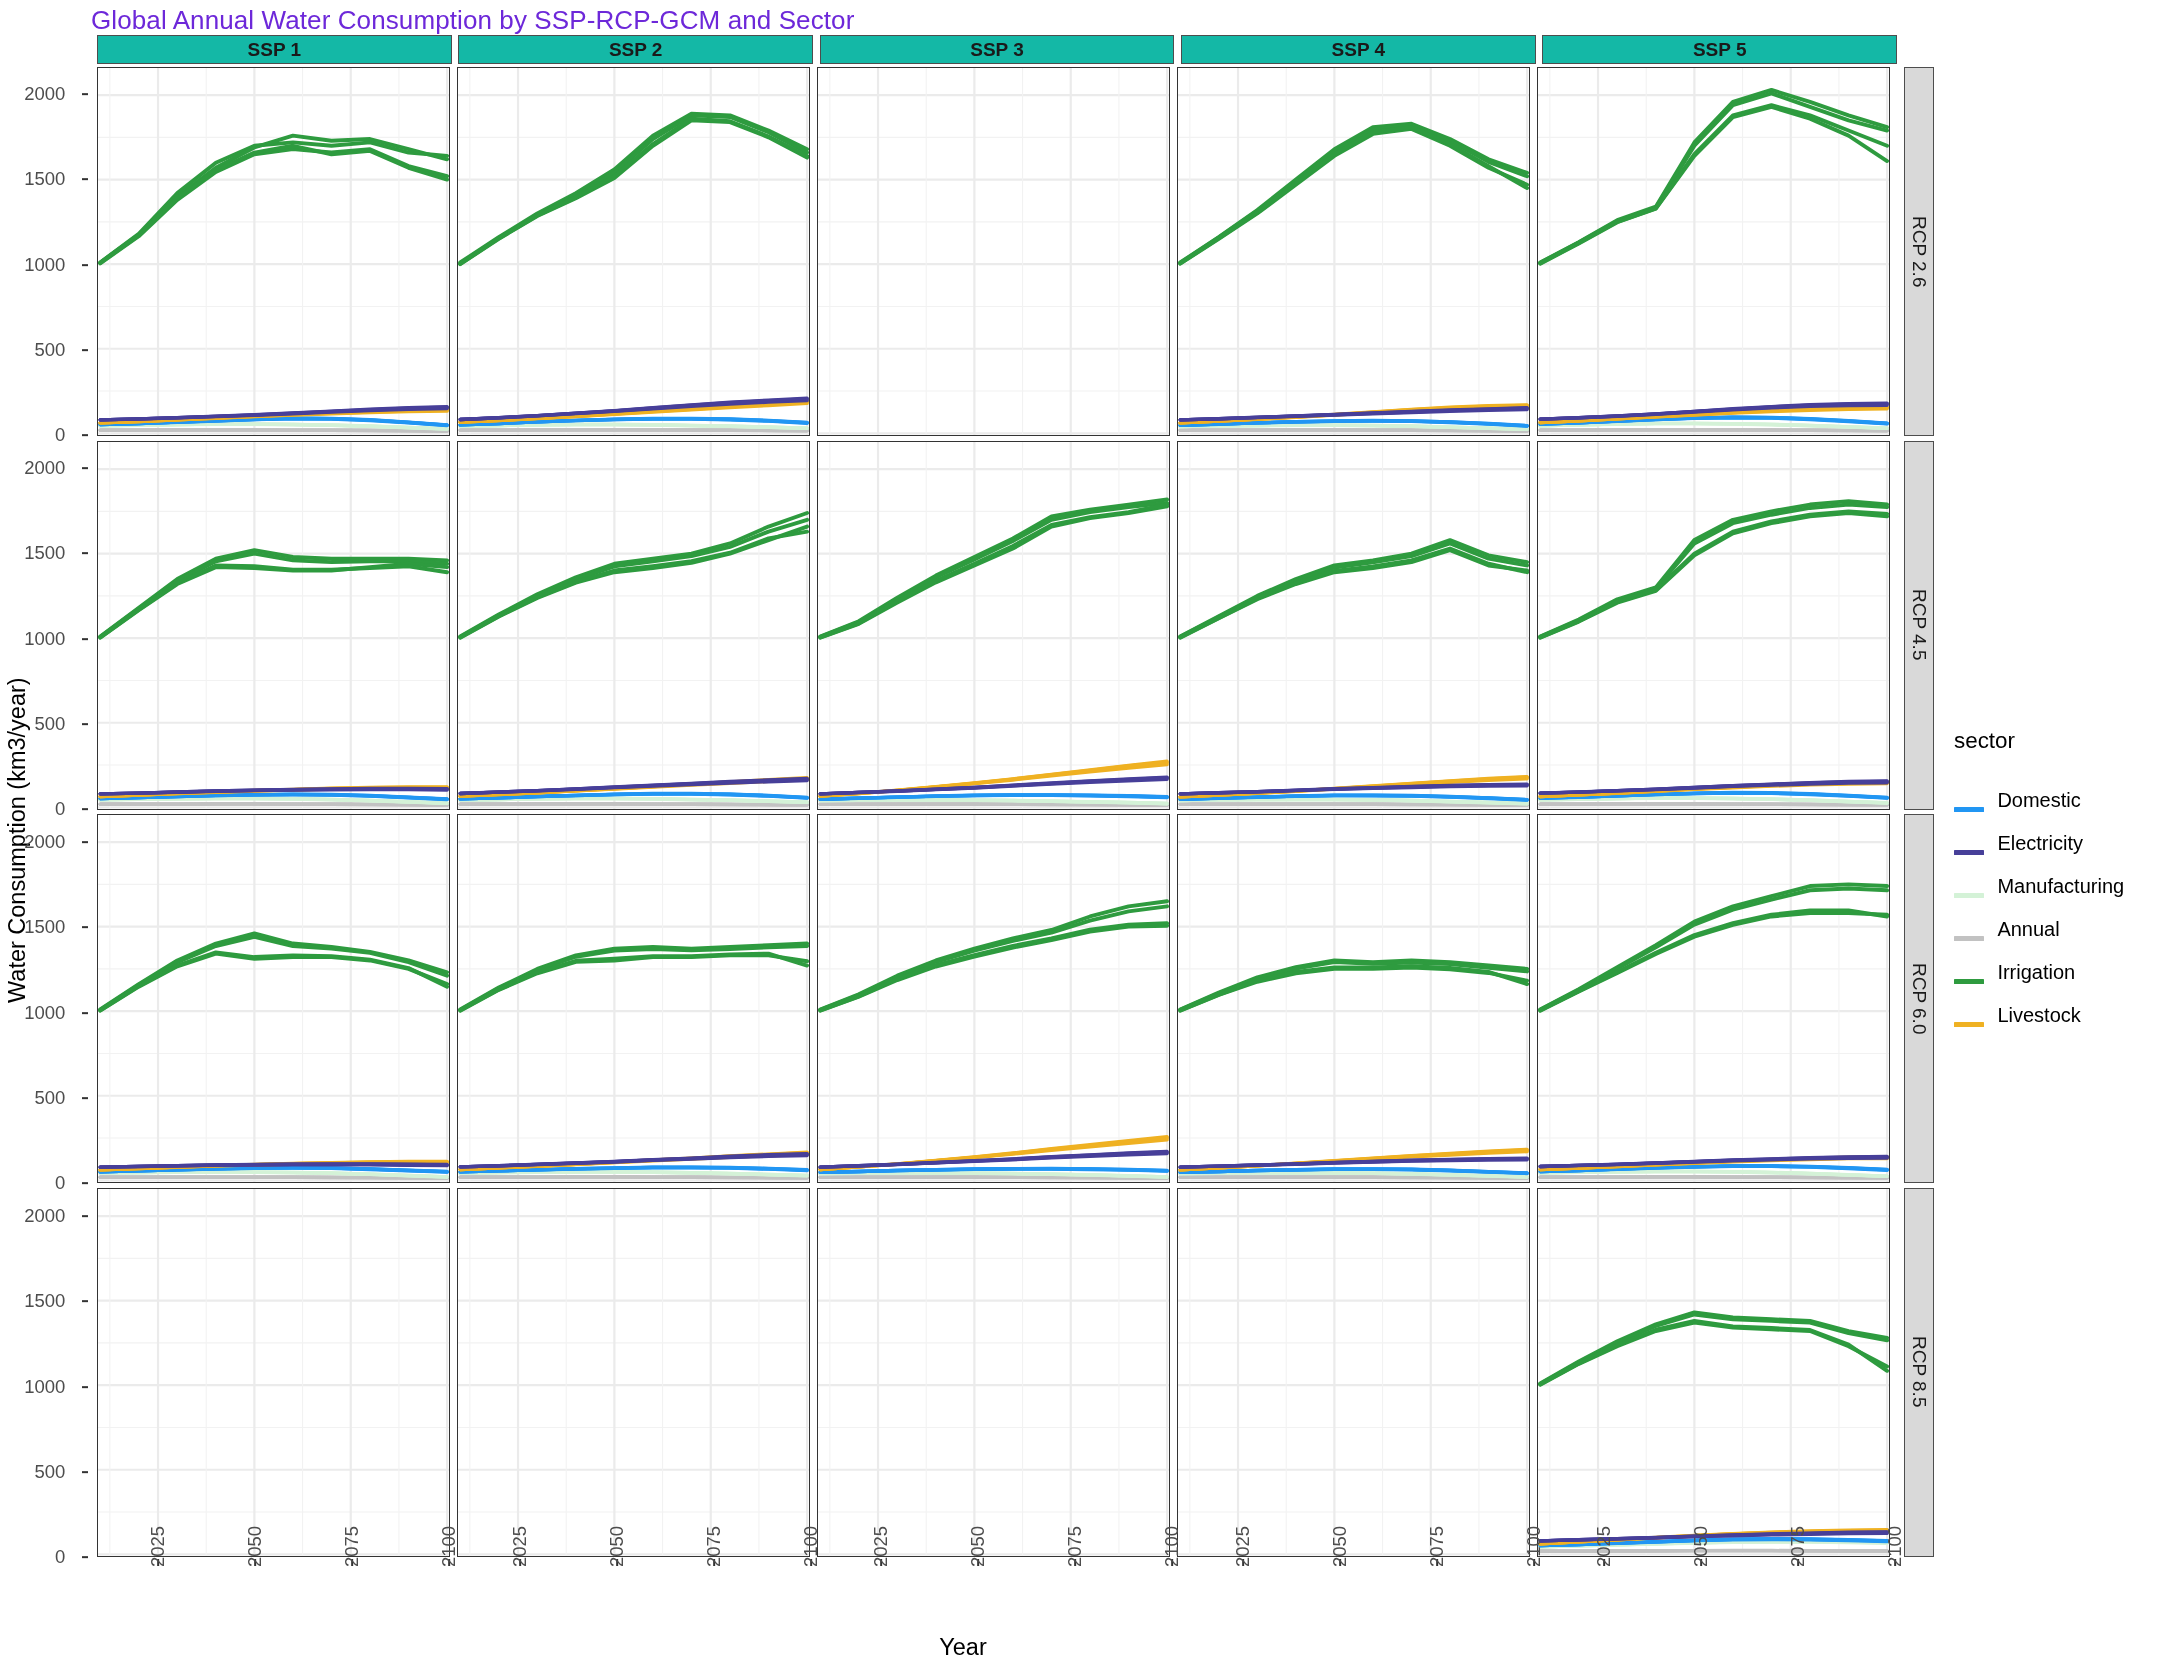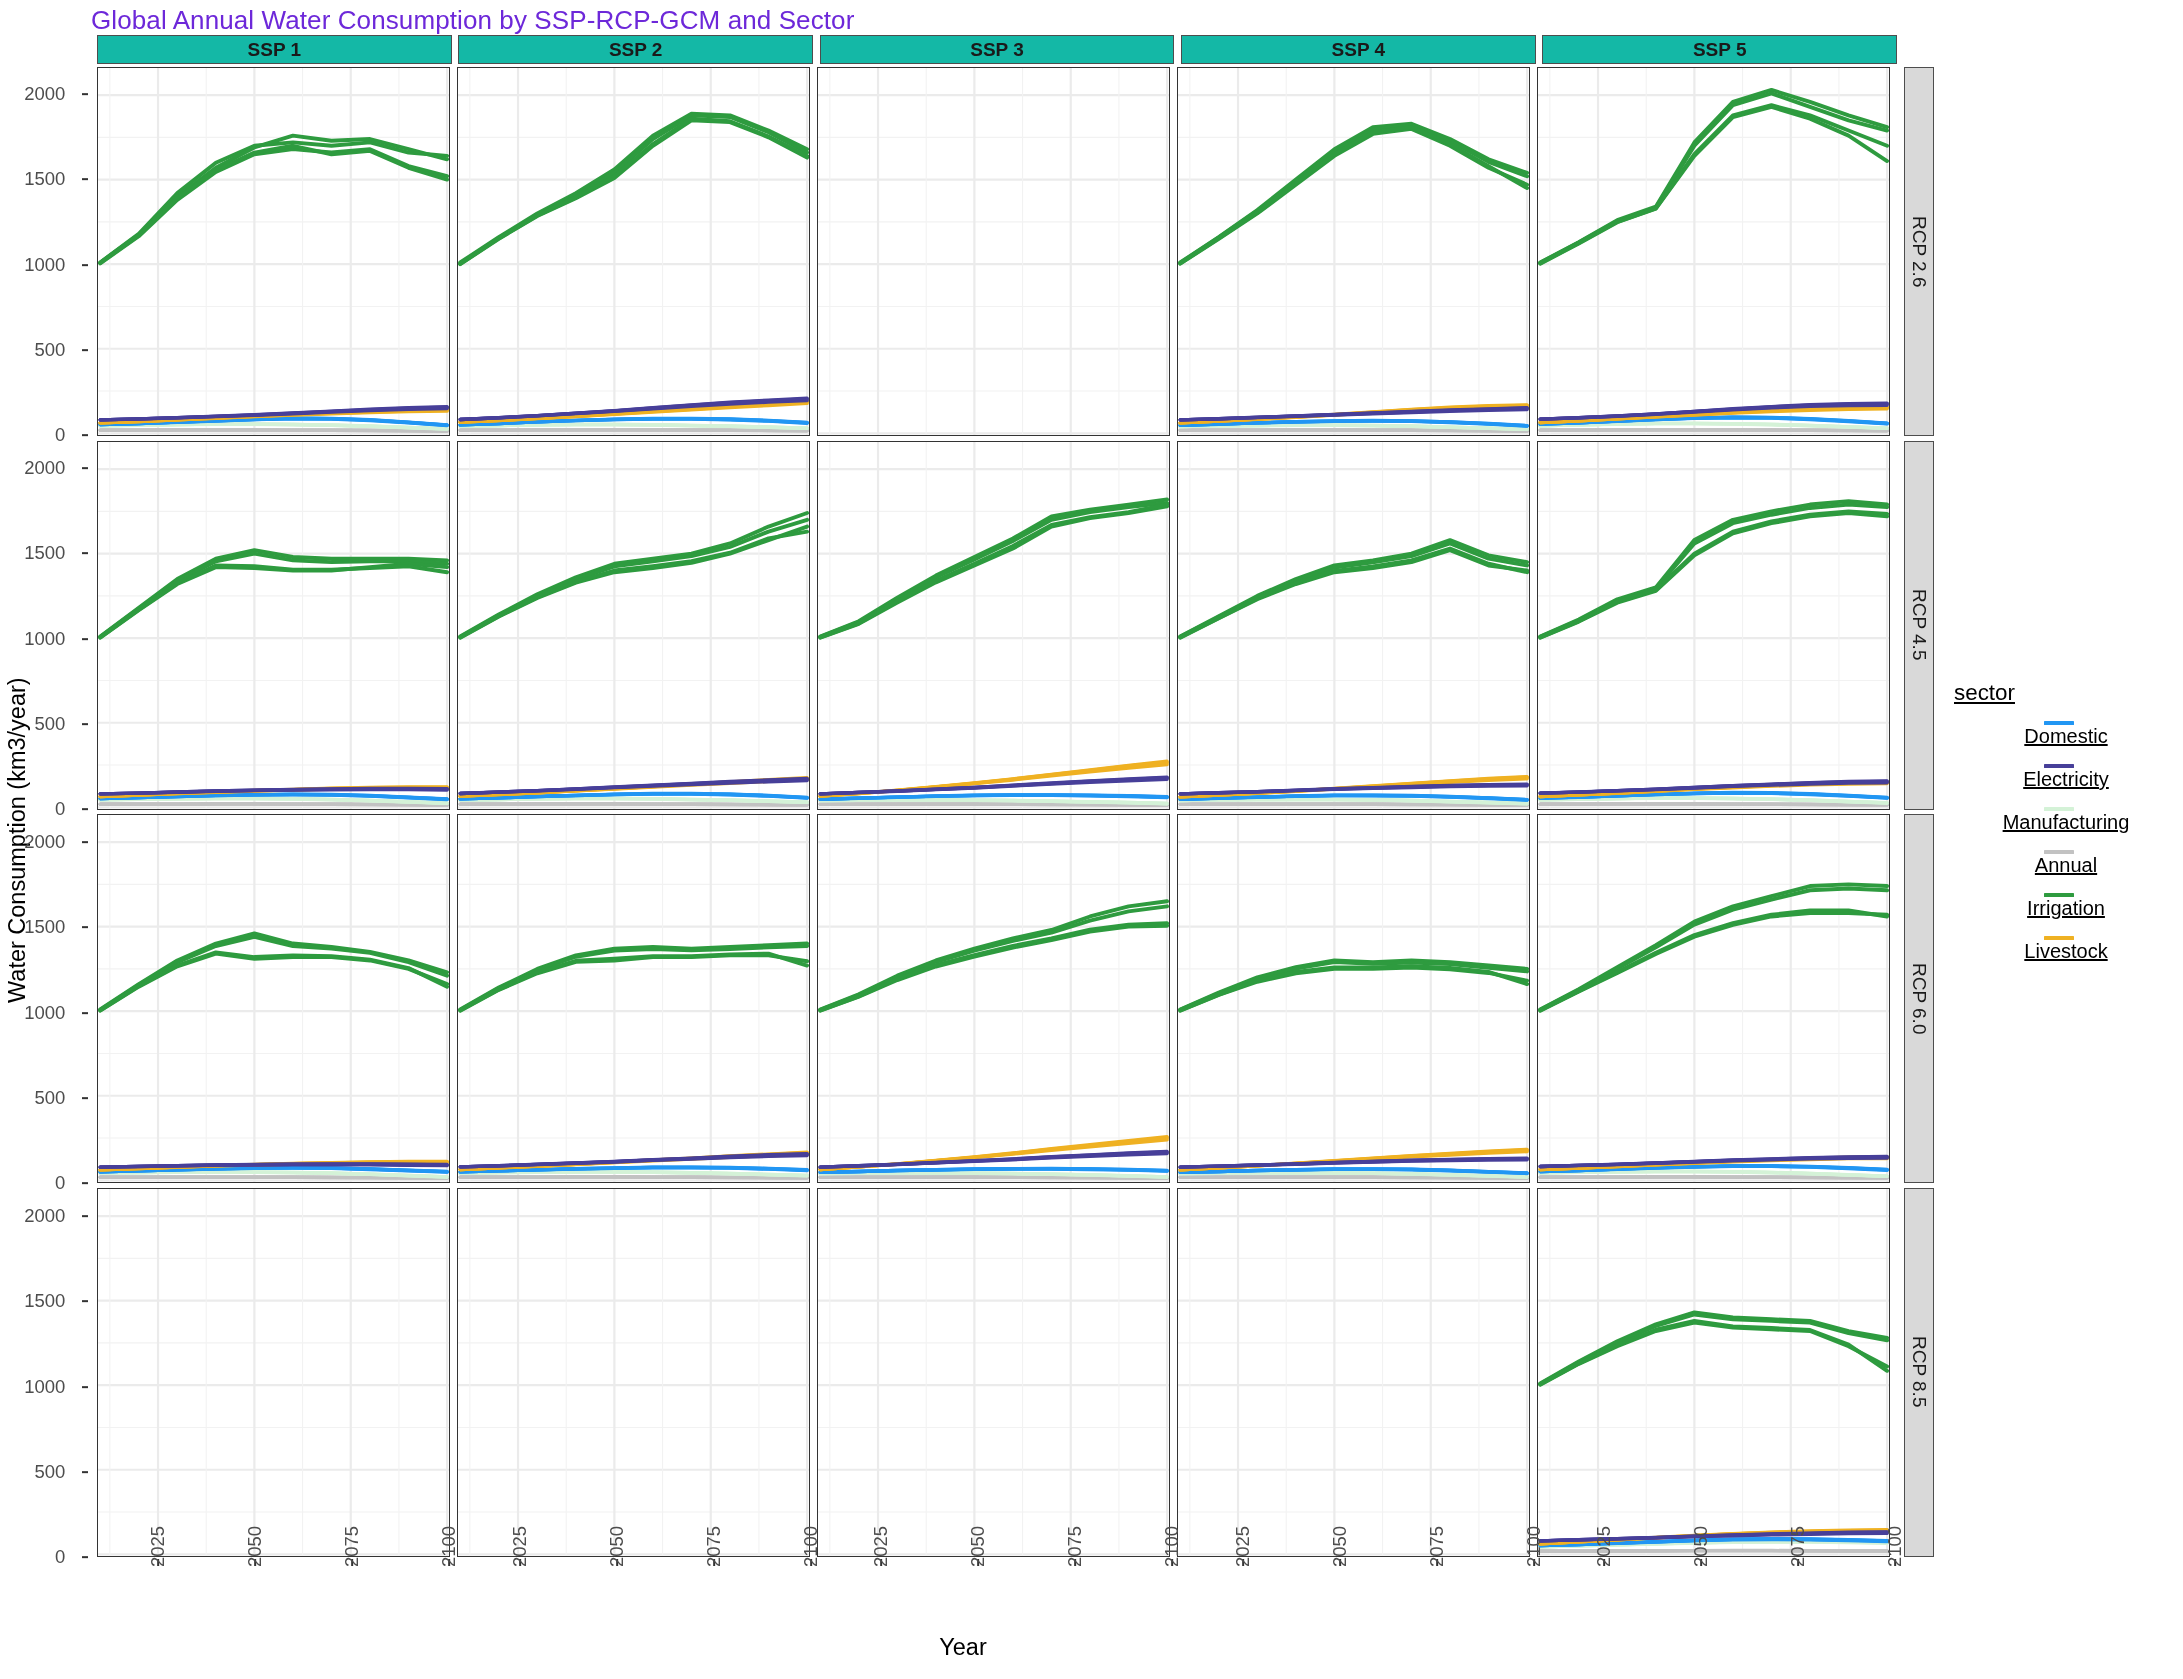--- a/index.html
+++ b/index.html
@@ -159,34 +159,32 @@
     position: absolute;
     top: 0px;
     width: 1.7px; height: 6.7px;
     background: #333333;
     transform: translateX(-50%);
   }
 
   
   #legend {
     position: absolute;
-    left: 1954px; top: 680px;
+    left: 1954px; top: 728px;
     width: 224px;
-    text-decoration: underline;
   }
   #legend-title {
     font-size: 22.4px;
     color: #000000;
     margin-bottom: 14.6px;
   }
   .legend-item {
     display: flex;
-    align-items: center;
+    align-items: flex-end;
     height: 43px;
-    flex-direction: column;
   }
   .legend-key {
     width: 30px; height: 4.5px;
     margin-right: 13.4px;
     border-radius: 0.6px;
     flex: 0 0 auto;
   }
   .legend-label {
     font-size: 20px;
     color: #000000;

